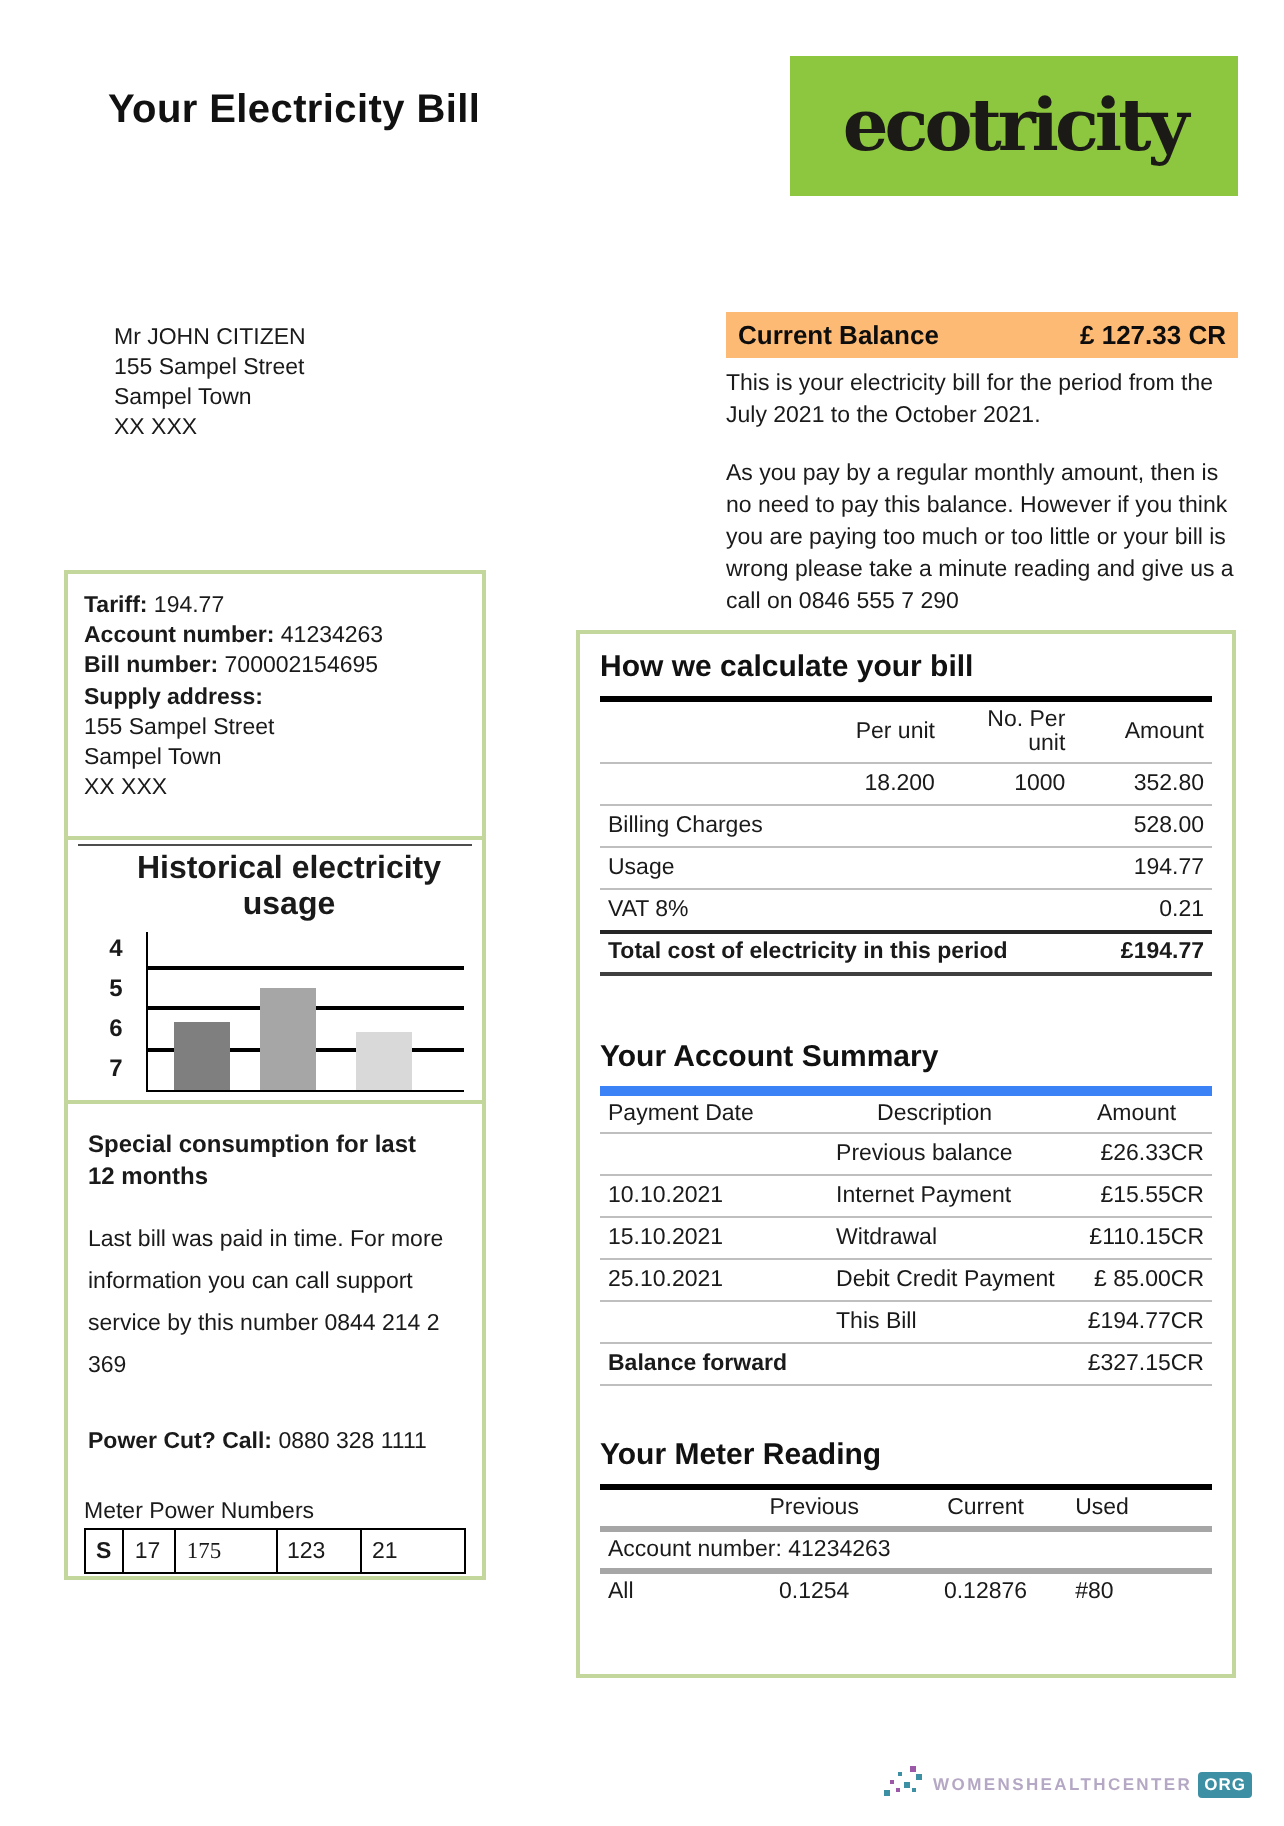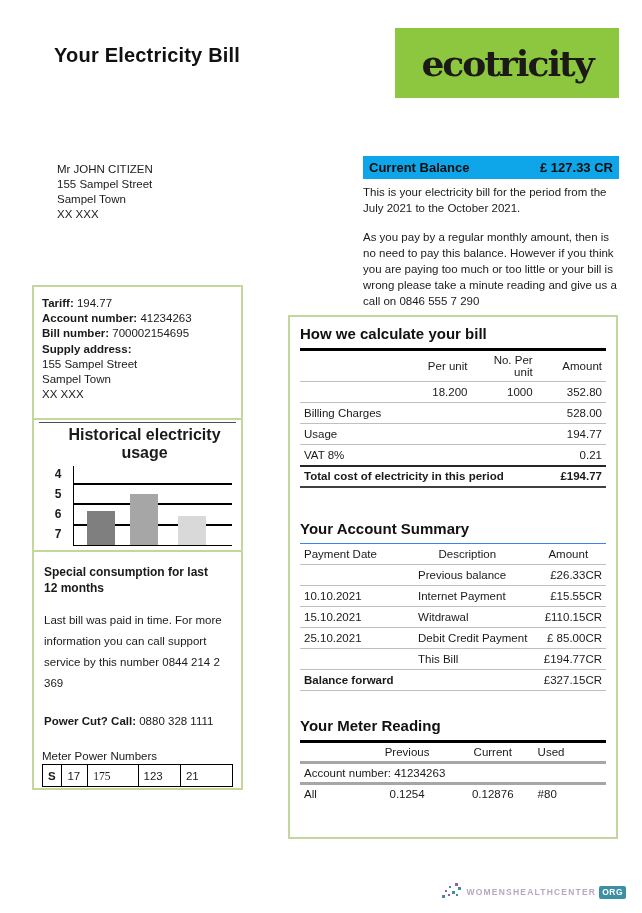--- a/index.html
+++ b/index.html
@@ -21,21 +21,21 @@
   }
   .logo-text {
     font-family:"DejaVu Serif", serif; font-weight:bold;
     font-size:36px; color:#1c1a17; letter-spacing:-2px; line-height:1;
   }
   
   .recipient { position:absolute; left:57px; top:162px; line-height:15px; }
   
   .balance-bar {
     position:absolute; left:363px; top:156px; width:256px; height:23px;
-    background:#0ea5e9; display:flex; align-items:center; justify-content:space-between;
+    background:#fdba74; display:flex; align-items:center; justify-content:space-between;
     padding:0 6px; font-weight:bold; font-size:13px; color:#0d0d0d;
   }
   .intro { position:absolute; left:363px; top:184px; width:256px; line-height:16px; }
   .intro p + p { margin-top:13px; }
   
   .left-box {
     position:absolute; left:32px; top:285px; width:211px; height:505px;
     border:2px solid #c3d69b; background:#fff;
   }
   .info-section { height:131px; padding:9px 8px 0 8px; line-height:15.2px; }
@@ -82,21 +82,21 @@
   .calc-table { margin-top:6px; border-top:3px solid #000; }
   .calc-table th { font-weight:bold; }
   .calc-table tr { border-bottom:1px solid #bfbfbf; }
   .calc-table .c1 { width:38%; text-align:left; padding-left:4px; }
   .calc-table .c2 { width:20%; text-align:right; padding-right:10px; }
   .calc-table .c3 { width:20%; text-align:right; padding-right:6px; }
   .calc-table .c4 { width:22%; text-align:right; padding-right:4px; }
   .calc-table tr.total { border-top:2px solid #262626; border-bottom:2px solid #404040; }
   .calc-table tr.total td { font-weight:bold; }
   .summary-title { display:block; margin-top:32px; }
-  .sum-table { margin-top:6px; border-top:1px solid #3b82f6; }
+  .sum-table { margin-top:6px; border-top:5px solid #3b82f6; }
   .sum-table th { font-weight:bold; }
   .sum-table tr { border-bottom:1px solid #bfbfbf; }
   .sum-table .s1 { width:34%; text-align:left; padding-left:4px; }
   .sum-table .s2 { width:42%; text-align:left; padding-left:14px; }
   .sum-table th.s2 { text-align:center; padding-left:0; }
   .sum-table .s3 { width:24%; text-align:right; padding-right:4px; }
   .sum-table th.s3 { text-align:center; }
   .sum-table tr.balance { border-top:1.5px solid #404040; }
   .sum-table tr.balance .s1 { font-weight:bold; }
   .reading-title { display:block; margin-top:26px; }

